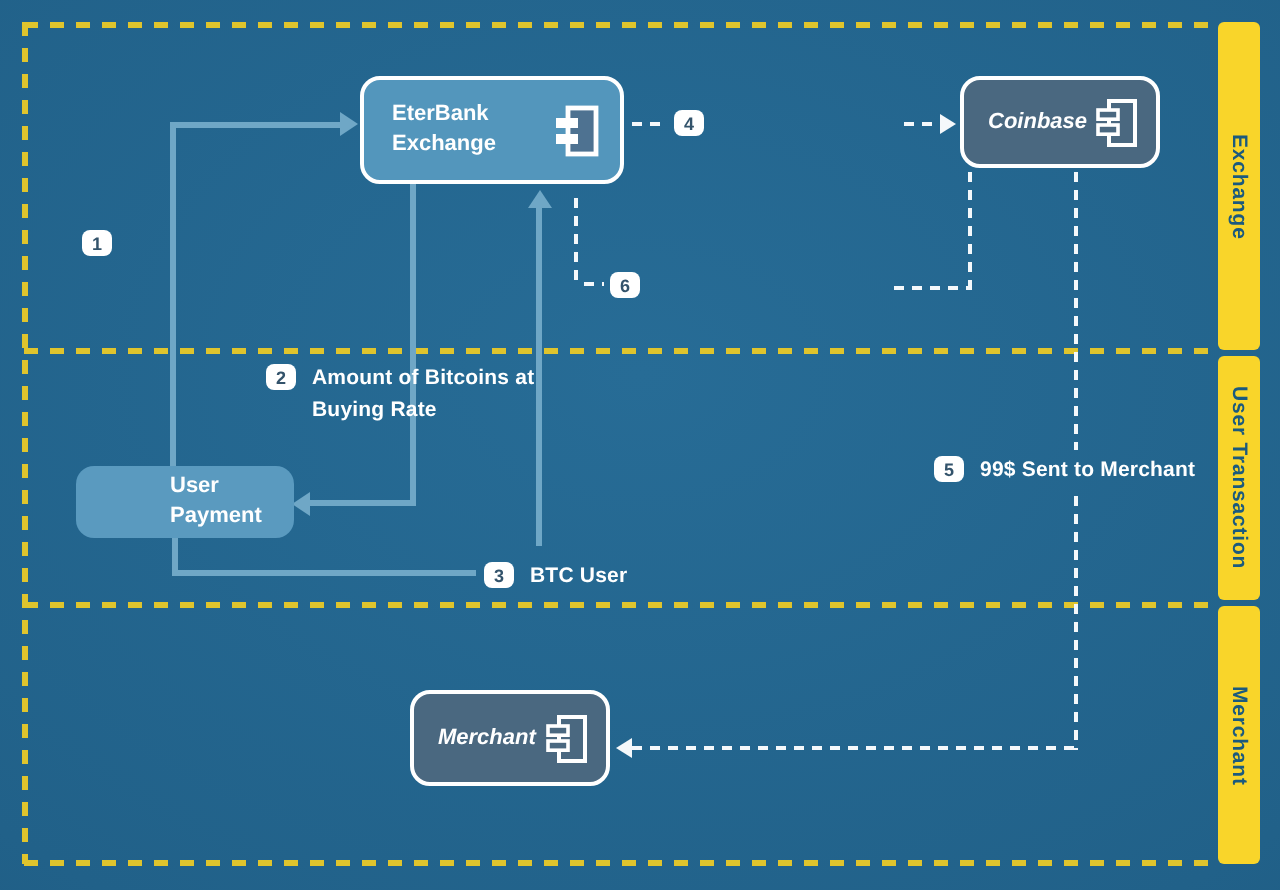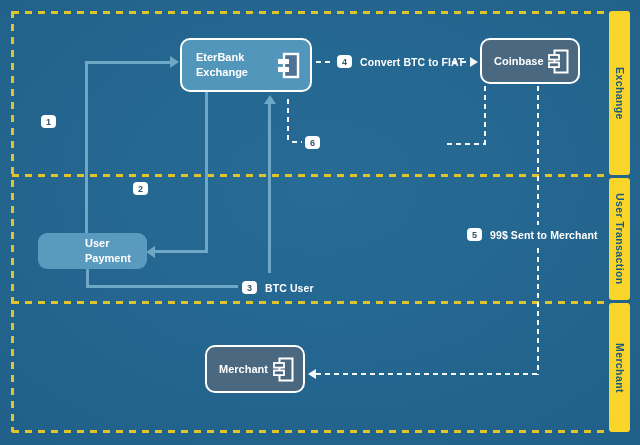--- a/index.html
+++ b/index.html
@@ -23,21 +23,21 @@
   .head-up{border-left:6px solid transparent;border-right:6px solid transparent;border-bottom:9px solid #6fa7c6;}
   
   .wdash-h{position:absolute;height:2px;background:repeating-linear-gradient(90deg,#f4f8fb 0 5px,transparent 5px 9px);}
   .wdash-v{position:absolute;width:2px;background:repeating-linear-gradient(180deg,#f4f8fb 0 5px,transparent 5px 9px);}
   .whead-right{border-top:5px solid transparent;border-bottom:5px solid transparent;border-left:8px solid #f4f8fb;}
   .whead-left{border-top:5px solid transparent;border-bottom:5px solid transparent;border-right:8px solid #f4f8fb;}
   
   .node{position:absolute;border-radius:10px;display:flex;align-items:center;color:#fff;
         font-size:11px;font-weight:700;line-height:1.35;box-sizing:border-box;}
   .node-light{background:#5396bc;border:2px solid #fff;}
-  .node-dark{background:#4a6880;border:2px solid #fff;}
+  .node-dark{background:#4a6880;border:2px solid #fff;font-style:italic;}
   .node-plain{background:#5a9abf;border:none;}
   .node .title{white-space:pre-line;}
   .node .cicon{margin-left:auto;flex:0 0 auto;display:block;}
   
   .step{position:absolute;display:flex;align-items:flex-start;gap:8px;}
   .badge{flex:0 0 auto;min-width:11px;height:13px;padding:0 2px;background:#fff;border-radius:4px;
          color:#33536b;font-size:9px;font-weight:700;display:flex;align-items:center;justify-content:center;margin-top:1px;}
   .step .txt{color:#fff;font-size:10.5px;font-weight:700;line-height:16px;white-space:pre-line;letter-spacing:.1px;}
 </style>
 </head>
@@ -119,30 +119,31 @@
       <rect x="1" y="13.5" width="10" height="4.6" fill="#4a6880" stroke="#fff" stroke-width="1.8"></rect>
     </svg>
   </div>
 
   <div class="step" style="left:41px;top:114px;">
     <span class="badge">1</span>
   </div>
 
   <div class="step" style="left:133px;top:181px;">
     <span class="badge">2</span>
+    <span class="txt">Amount of Bitcoins at
+Buying Rate</span>
   </div>
 
   <div class="step" style="left:242px;top:280px;">
     <span class="badge">3</span>
     <span class="txt">BTC User</span>
   </div>
 
   <div class="step" style="left:337px;top:54px;">
     <span class="badge">4</span>
-    <span class="txt">Convert BTC to FIAT</span>
   </div>
 
   <div class="step" style="left:467px;top:227px;">
     <span class="badge">5</span>
     <span class="txt">99$ Sent to Merchant</span>
   </div>
 
   <div class="step" style="left:305px;top:135px;">
     <span class="badge">6</span>
   </div>

